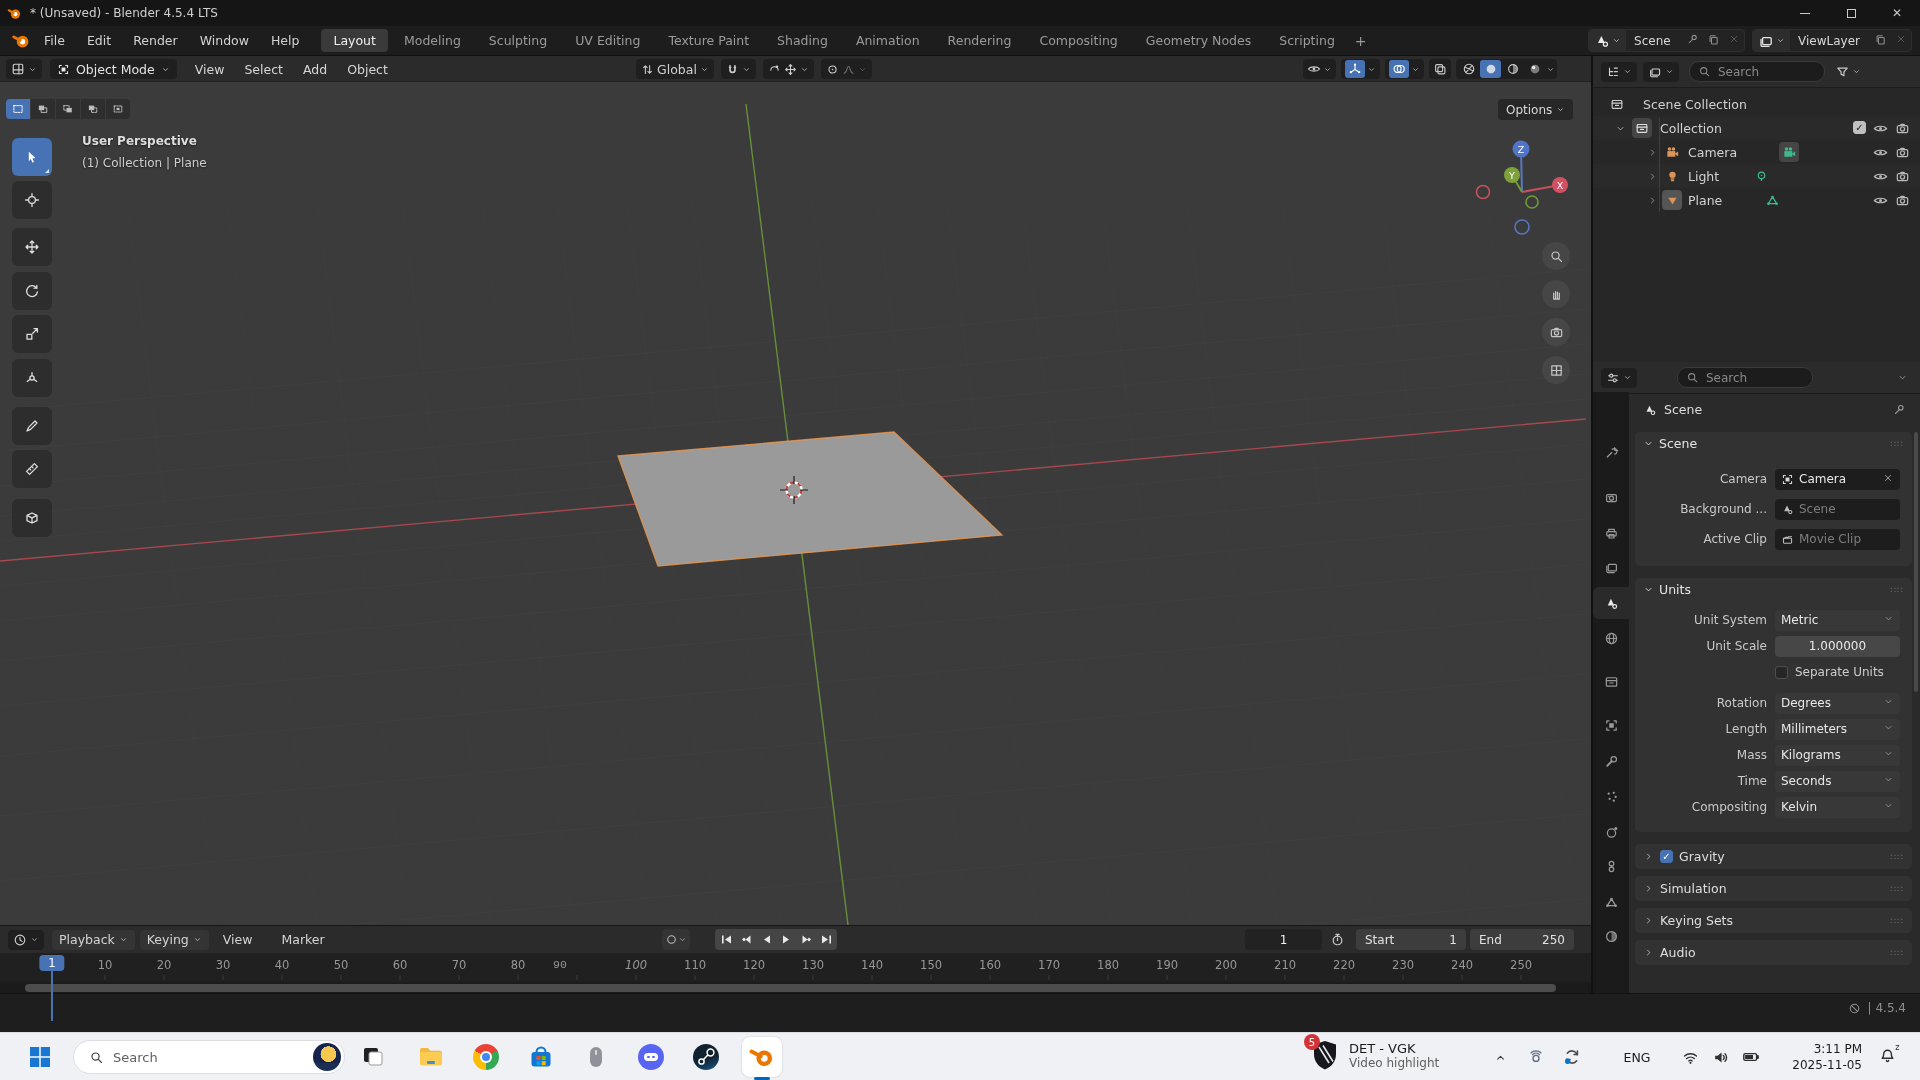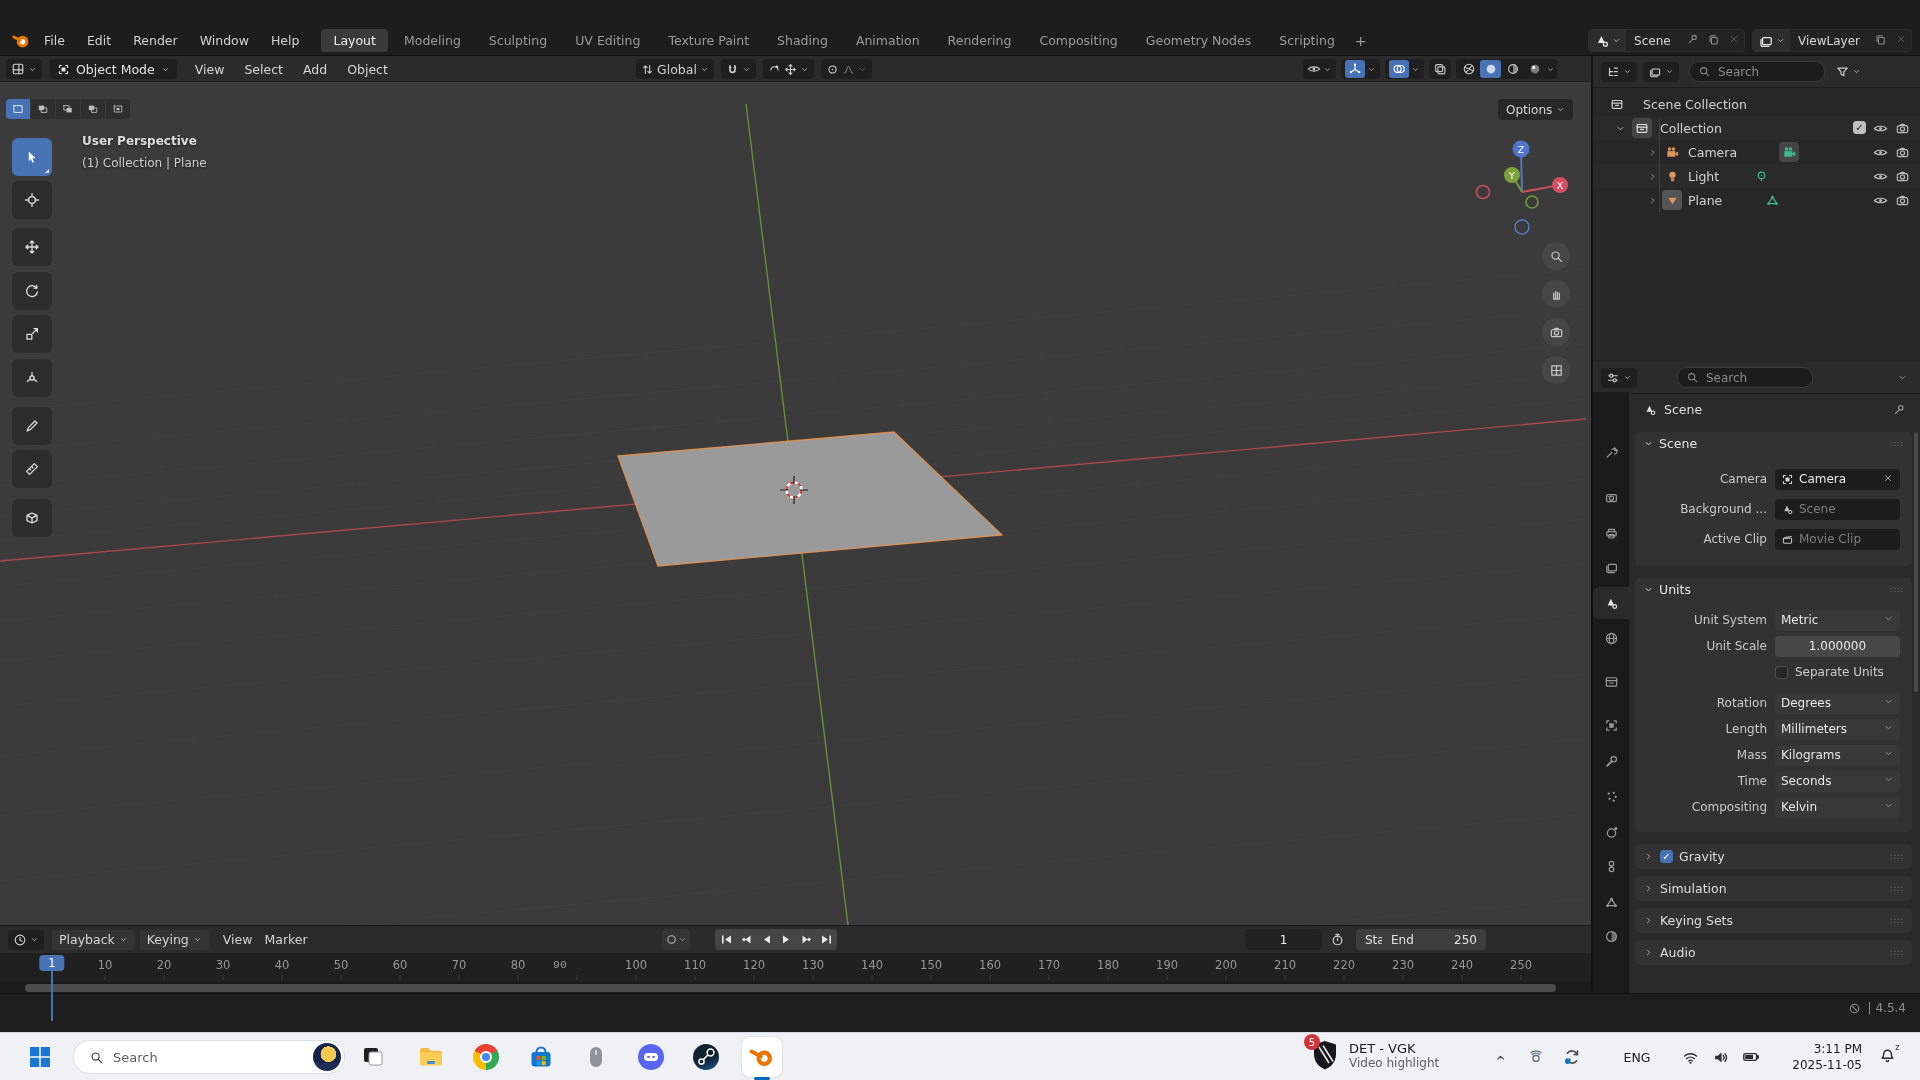--- a/index.html
+++ b/index.html
@@ -399,20 +399,37 @@
       </symbol>
     <symbol id="i-netoff" viewBox="0 0 16 16">
         <circle cx="8" cy="8" r="5.2"></circle>
         <path d="M4.4 4.4 L11.6 11.6"></path>
       </symbol>
   </defs>
 </svg>
 
 <div class="screen">
 
+  <div class="titlebar">
+    <svg class="i t-logo" style="color:#ea7600;width:15px;height:15px" viewBox="0 0 16 16">
+        <circle cx="9" cy="8.6" r="5" fill="#ea7600" stroke="none"></circle>
+        <circle cx="9" cy="8.6" r="2.2" fill="#fff" stroke="none"></circle>
+        <path d="M2 4.6 L7 7.6" stroke="#ea7600" stroke-width="2.4"></path>
+      </svg>
+    <span>* (Unsaved) - Blender 4.5.4 LTS</span>
+    <div class="win-ctl wc-min">
+        <i></i>
+      </div>
+    <div class="win-ctl wc-max">
+        <i></i>
+      </div>
+    <div class="win-ctl wc-close">
+        <i>✕</i>
+      </div>
+  </div>
 
   <div class="topbar">
     <svg class="i" style="color:#ea7600;width:18px;height:18px;margin-left:12px" viewBox="0 0 16 16">
         <circle cx="9.4" cy="8.6" r="5.2" fill="#ea7600" stroke="none"></circle>
         <circle cx="9.4" cy="8.6" r="2.3" fill="#fff" stroke="none"></circle>
         <path d="M1.6 4.4 L7.2 7.4" stroke="#ea7600" stroke-width="2.6"></path>
       </svg>
     <div class="tb-menus">
 
     <span class="menu-item">File</span>
@@ -1194,21 +1211,21 @@
             <use href="#i-chevd"></use>
           </svg>
         </span>
       <span class="tl-dd" style="margin-left:5px">
           <span>Keying</span>
           <svg class="i xs">
             <use href="#i-chevd"></use>
           </svg>
         </span>
       <span style="margin-left:14px">View</span>
-      <span style="margin-left:12px">Marker</span>
+      <span style="margin-left:29px">Marker</span>
     </div>
     <span class="autokey">
       <svg class="i" style="width:13px;height:13px" viewBox="0 0 16 16">
           <circle cx="8" cy="8" r="4.6"></circle>
         </svg>
       <svg class="i xs">
           <use href="#i-chevd"></use>
         </svg>
     </span>
     <div class="transport">
@@ -1246,21 +1263,21 @@
         </span>
     </div>
     <span class="framefield">1</span>
     <span class="abs" style="left:1330px;top:6px;color:#c9c9c9"><svg class="i" style="width:15px;height:15px">
           <use href="#i-stopwatch"></use>
         </svg></span>
     <span class="rangefield" style="left:1356px;width:110px">
         <span>Start</span>
         <span>1</span>
       </span>
-    <span class="rangefield" style="left:1382px;width:104px">
+    <span class="rangefield" style="left:1470px;width:104px">
         <span>End</span>
         <span>250</span>
       </span>
     <div class="tl-ruler">
         <div class="tl-cur" style="left: 52px;">1</div>
         <div class="tl-playhead" style="left: 52px;"></div>
         <div class="tl-tick" style="left: 52px;"></div>
         <span class="tl-num" style="left: 105.1px;">10</span>
         <div class="tl-tick" style="left: 105.1px;"></div>
         <span class="tl-num" style="left: 164.1px;">20</span>
@@ -1272,21 +1289,21 @@
         <span class="tl-num" style="left: 341.1px;">50</span>
         <div class="tl-tick" style="left: 341.1px;"></div>
         <span class="tl-num" style="left: 400.1px;">60</span>
         <div class="tl-tick" style="left: 400.1px;"></div>
         <span class="tl-num" style="left: 459.1px;">70</span>
         <div class="tl-tick" style="left: 459.1px;"></div>
         <span class="tl-num" style="left: 518.1px;">80</span>
         <div class="tl-tick" style="left: 518.1px;"></div>
         <span class="tl-num" style="left: 560px; font-family: Liberation Mono, monospace;">90</span>
         <div class="tl-tick" style="left: 577.1px;"></div>
-        <span class="tl-num" style="left: 636.1px;">100</span>
+        <span class="tl-num" style="left: 636.1px; font-style: italic;">100</span>
         <div class="tl-tick" style="left: 636.1px;"></div>
         <span class="tl-num" style="left: 695.1px;">110</span>
         <div class="tl-tick" style="left: 695.1px;"></div>
         <span class="tl-num" style="left: 754.1px;">120</span>
         <div class="tl-tick" style="left: 754.1px;"></div>
         <span class="tl-num" style="left: 813.1px;">130</span>
         <div class="tl-tick" style="left: 813.1px;"></div>
         <span class="tl-num" style="left: 872.1px;">140</span>
         <div class="tl-tick" style="left: 872.1px;"></div>
         <span class="tl-num" style="left: 931.1px;">150</span>

